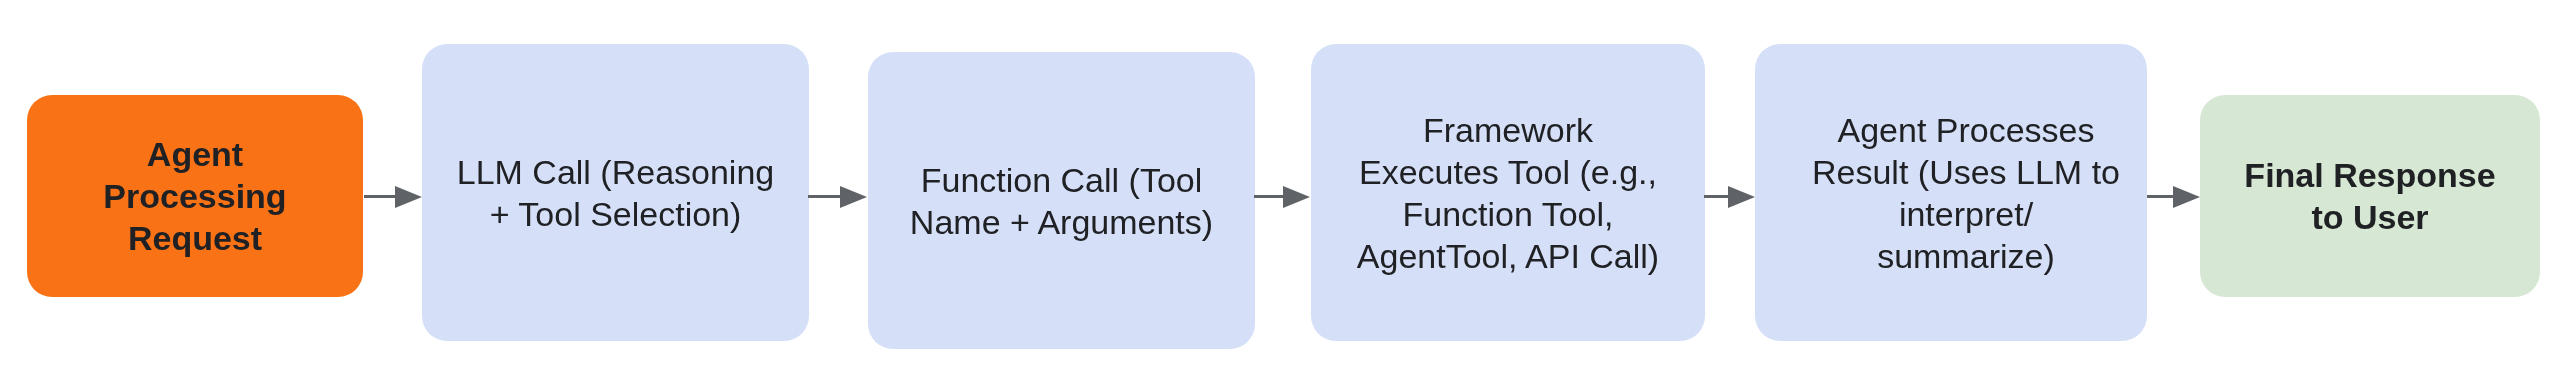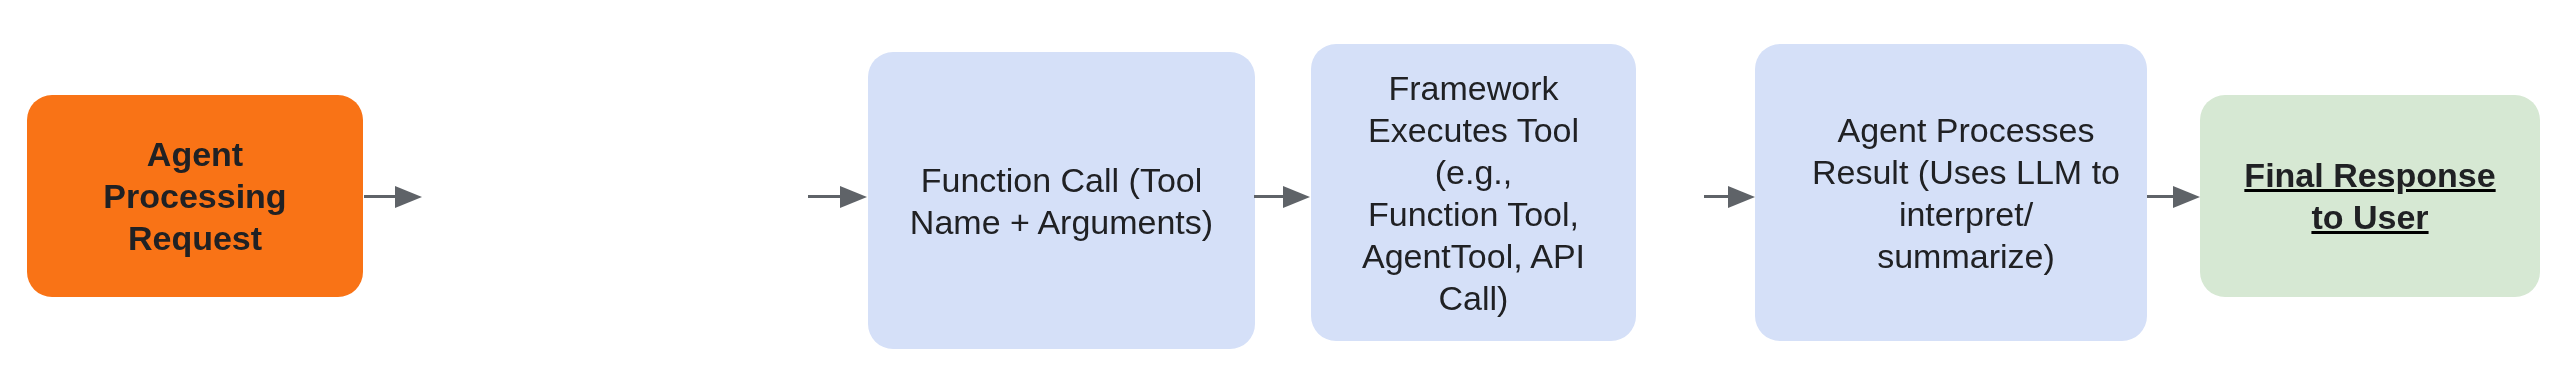--- a/index.html
+++ b/index.html
@@ -38,21 +38,21 @@
     color: var(--text);
     font-weight: 400;
   }
   .node.bold .node-label {
     font-weight: 700;
   }
   
   .n1 { left: 27px;   top: 95px; width: 336px; height: 202px; }
   .n2 { left: 422px;  top: 44px;  width: 387px; height: 297px; }
   .n3 { left: 868px; top: 44px;  width: 387px; height: 297px; }
-  .n4 { left: 1311px; top: 44px;  width: 325px; height: 297px; }
+  .n4 { left: 1311px; top: 44px;  width: 394px; height: 297px; }
   .n5 { left: 1755px; top: 44px;  width: 392px; height: 297px; }
   .n6 { left: 2200px; top: 95px; width: 340px; height: 202px; }
   
   .arrow {
     position: absolute;
     top: 185px;
     height: 23.5px;
     display: flex;
     align-items: center;
   }
@@ -84,20 +84,24 @@
     <span class="node-label">Agent
 Processing
 Request</span>
   </div>
 
   <div class="arrow a1">
     <span class="arrow-shaft"></span>
     <span class="arrow-head"></span>
   </div>
 
+  <div class="node n2" style="background: rgb(213, 224, 248);">
+    <span class="node-label">LLM Call (Reasoning
++ Tool Selection)</span>
+  </div>
 
   <div class="arrow a2">
     <span class="arrow-shaft"></span>
     <span class="arrow-head"></span>
   </div>
 
   <div class="node n3" style="background: rgb(213, 224, 248); margin-top: 8px;">
     <span class="node-label">Function Call (Tool
 Name + Arguments)</span>
   </div>
@@ -124,19 +128,19 @@
 Result (Uses LLM to
 interpret/
 summarize)</span>
   </div>
 
   <div class="arrow a5">
     <span class="arrow-shaft"></span>
     <span class="arrow-head"></span>
   </div>
 
-  <div class="node n6 bold" style="background: rgb(214, 232, 211); text-decoration: underline;">
+  <div class="node n6 bold" style="background: rgb(214, 232, 211);">
     <span class="node-label">Final Response
 to User</span>
   </div>
 
 </div>
 
 
 </body></html>

